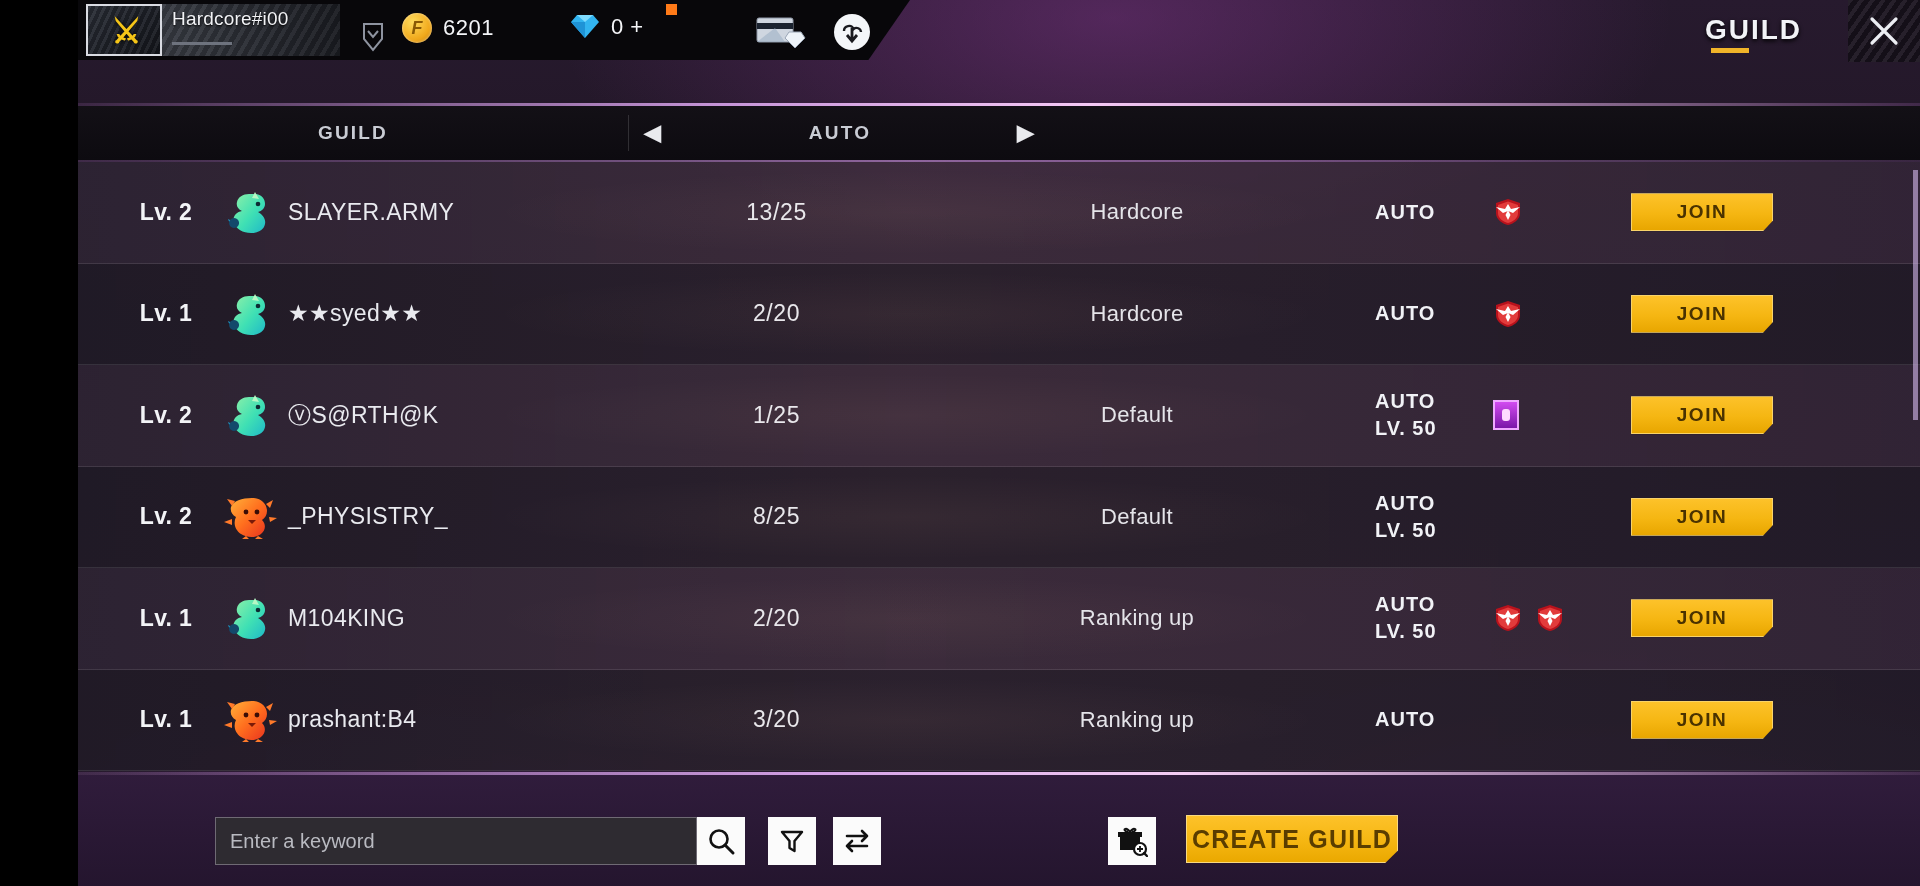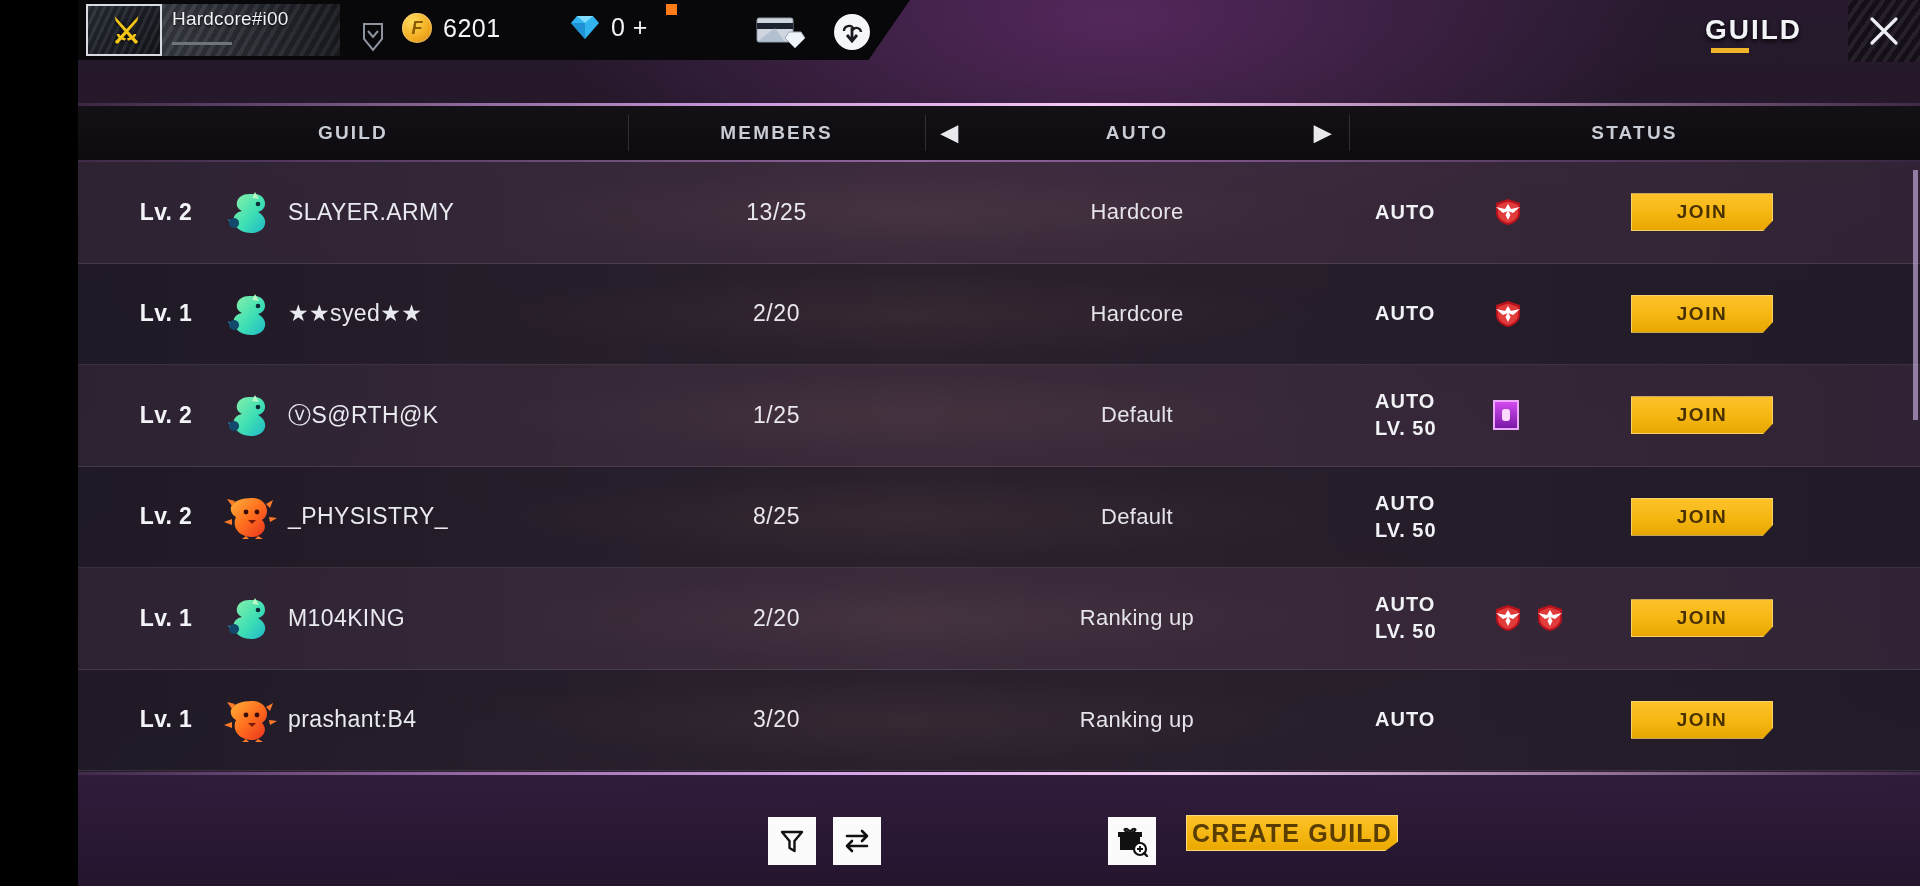--- a/index.html
+++ b/index.html
@@ -56,21 +56,21 @@
   }
 
   .coin-group{ position:absolute; left:402px; top:13px; display:flex; align-items:center; gap:11px; z-index:3;}
   .coin-icon{
     width:30px;height:30px;border-radius:50%;
     background:radial-gradient(circle at 36% 30%, #ffdb5c, #f0a81b 62%, #b7760a);
     display:flex;align-items:center;justify-content:center;
     color:#8a5a05;font-weight:700;font-size:18px;font-style:italic;
     box-shadow:inset 0 0 3px rgba(255,255,255,.6);
   }
-  .cur-val{ color:#f4f5f8; font-size:25px; letter-spacing:.5px; }
+  .cur-val{ color:#f4f5f8; font-size:22px; letter-spacing:.5px; }
 
   .dia-group{ position:absolute; left:570px; top:13px; display:flex; align-items:center; gap:11px; z-index:3;}
   .dia-icon{ width:30px;height:27px; position:relative; }
   .dot-badge{ position:absolute; left:96px; top:-9px; width:11px;height:11px;background:#ff7a18; }
 
   .store-icon{ position:absolute; left:755px; top:14px; width:52px; height:36px; z-index:3;}
   .dl-icon{ position:absolute; left:832px; top:12px; width:40px; height:40px; z-index:3;}
 
   .guild-title{
     position:absolute; right:118px; top:14px; color:#f2f3f7; font-size:28px; letter-spacing:2px;
@@ -171,21 +171,21 @@
     color:#cfd0d6; font-size:20px; padding:0 14px; outline:none; font-family:"Liberation Sans",sans-serif;
   }
   .search-input::placeholder{ color:#b9bac1; }
   .icon-btn{
     width:48px;height:48px;background:#fbfbfb;display:flex;align-items:center;justify-content:center;flex:none;
   }
   .filter-btn{ position:absolute; left:690px; top:42px; }
   .sort-btn{ position:absolute; left:755px; top:42px; }
   .gift-btn{ position:absolute; left:1030px; top:42px; }
   .create-btn{
-    position:absolute; left:1108px; top:40px; width:212px; height:36px;
+    position:absolute; left:1108px; top:40px; width:212px; height:48px;
     background:linear-gradient(180deg,#fdc22a 0%, #f5b612 55%, #eaa800 100%);
     border:1px solid #f9d980;
     color:#5a3d00; font-size:25px; font-weight:700; letter-spacing:1.2px;
     display:flex;align-items:center;justify-content:center;
     clip-path: polygon(0 0, 100% 0, 100% 74%, 94% 100%, 0 100%);
     box-shadow:0 3px 7px rgba(0,0,0,.5);
   }
   .scrollbar{
     position:absolute; left:1913px; top:170px; width:5px; height:250px; background:rgba(230,200,255,.55); z-index:20;
   }
@@ -256,27 +256,25 @@
     <div class="close-btn">
       <svg width="40" height="40" viewBox="0 0 40 40">
         <path d="M8 8 L32 32 M32 8 L8 32" stroke="#eceef3" stroke-width="3.2" stroke-linecap="round"></path>
       </svg>
     </div>
   </div>
 
   <div class="divider-top"></div>
   <div class="headerrow">
     <div class="hcell col-guild">GUILD</div>
-    <div class="hcell col-members">MEMBERS</div>
     <div class="hcell col-style">
       <span class="arrow-l">◀</span>
       <span>AUTO</span>
       <span class="arrow-r">▶</span>
     </div>
-    <div class="hcell col-status">STATUS</div>
   </div>
   <div class="divider-below-header"></div>
 
   <div class="list" id="guild-list">
       <div class="row odd">
         <div class="c-guild">
        <span class="lvl">Lv. 2</span>
        <span class="emblem"><svg width="56" height="44" viewBox="0 0 56 44">
     <defs>
                 <linearGradient id="dg" x1="0" y1="0" x2="1" y2="1">
@@ -468,20 +466,29 @@
        <span class="status-badges"></span>
        <span class="join-btn">JOIN</span>
      </div>
       </div>
     </div>
   <div class="scrollbar"></div>
 
   <div class="divider-bottom"></div>
   <div class="bottombar">
 
+    <div class="search-wrap">
+      <input class="search-input" type="text" placeholder="Enter a keyword" style="">
+      <div class="icon-btn">
+        <svg width="30" height="30" viewBox="0 0 30 30">
+          <circle cx="13" cy="13" r="8.5" fill="none" stroke="#111" stroke-width="2.6"></circle>
+          <path d="M19 19 L27 27" stroke="#111" stroke-width="3" stroke-linecap="round"></path>
+        </svg>
+      </div>
+    </div>
 
     <div class="icon-btn filter-btn">
       <svg width="28" height="28" viewBox="0 0 28 28">
         <path d="M4 5 L24 5 L16.5 14 L16.5 24 L11.5 21 L11.5 14 Z" fill="none" stroke="#111" stroke-width="2.4" stroke-linejoin="round"></path>
       </svg>
     </div>
 
     <div class="icon-btn sort-btn">
       <svg width="28" height="28" viewBox="0 0 28 28">
         <path d="M4 9 L24 9 M19 4 L24 9 L19 14" fill="none" stroke="#111" stroke-width="2.6" stroke-linecap="round" stroke-linejoin="round"></path>

